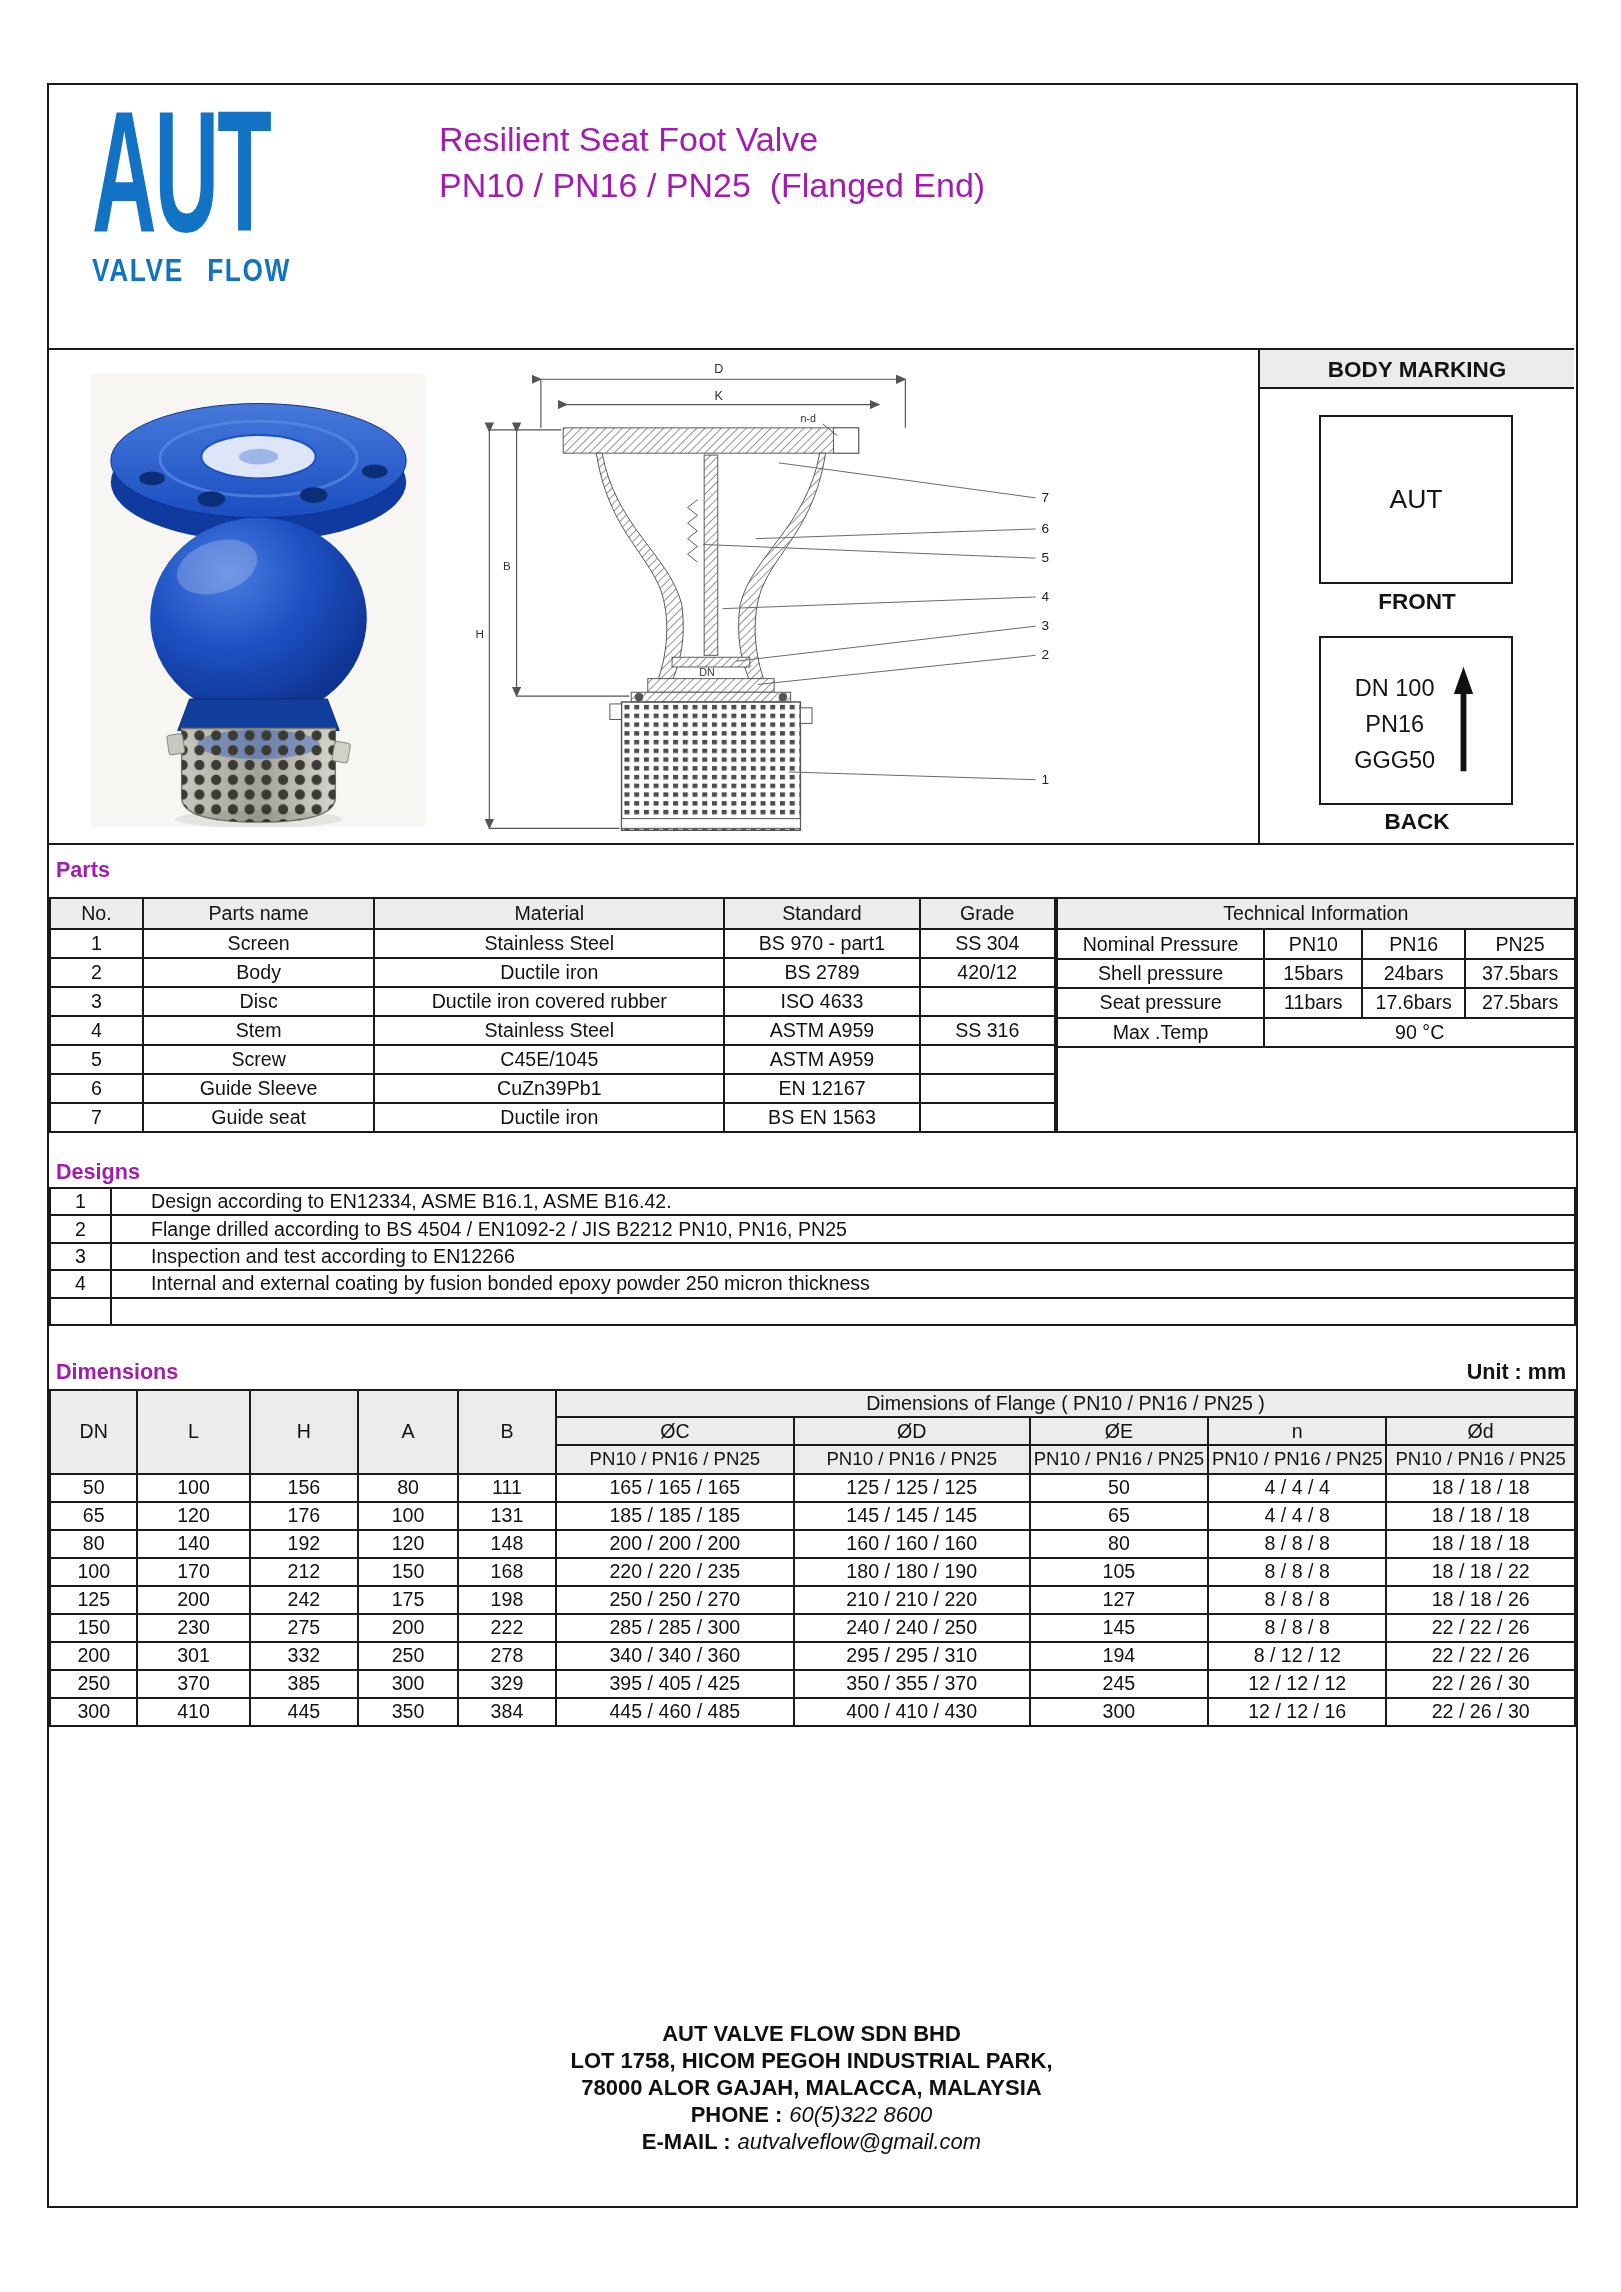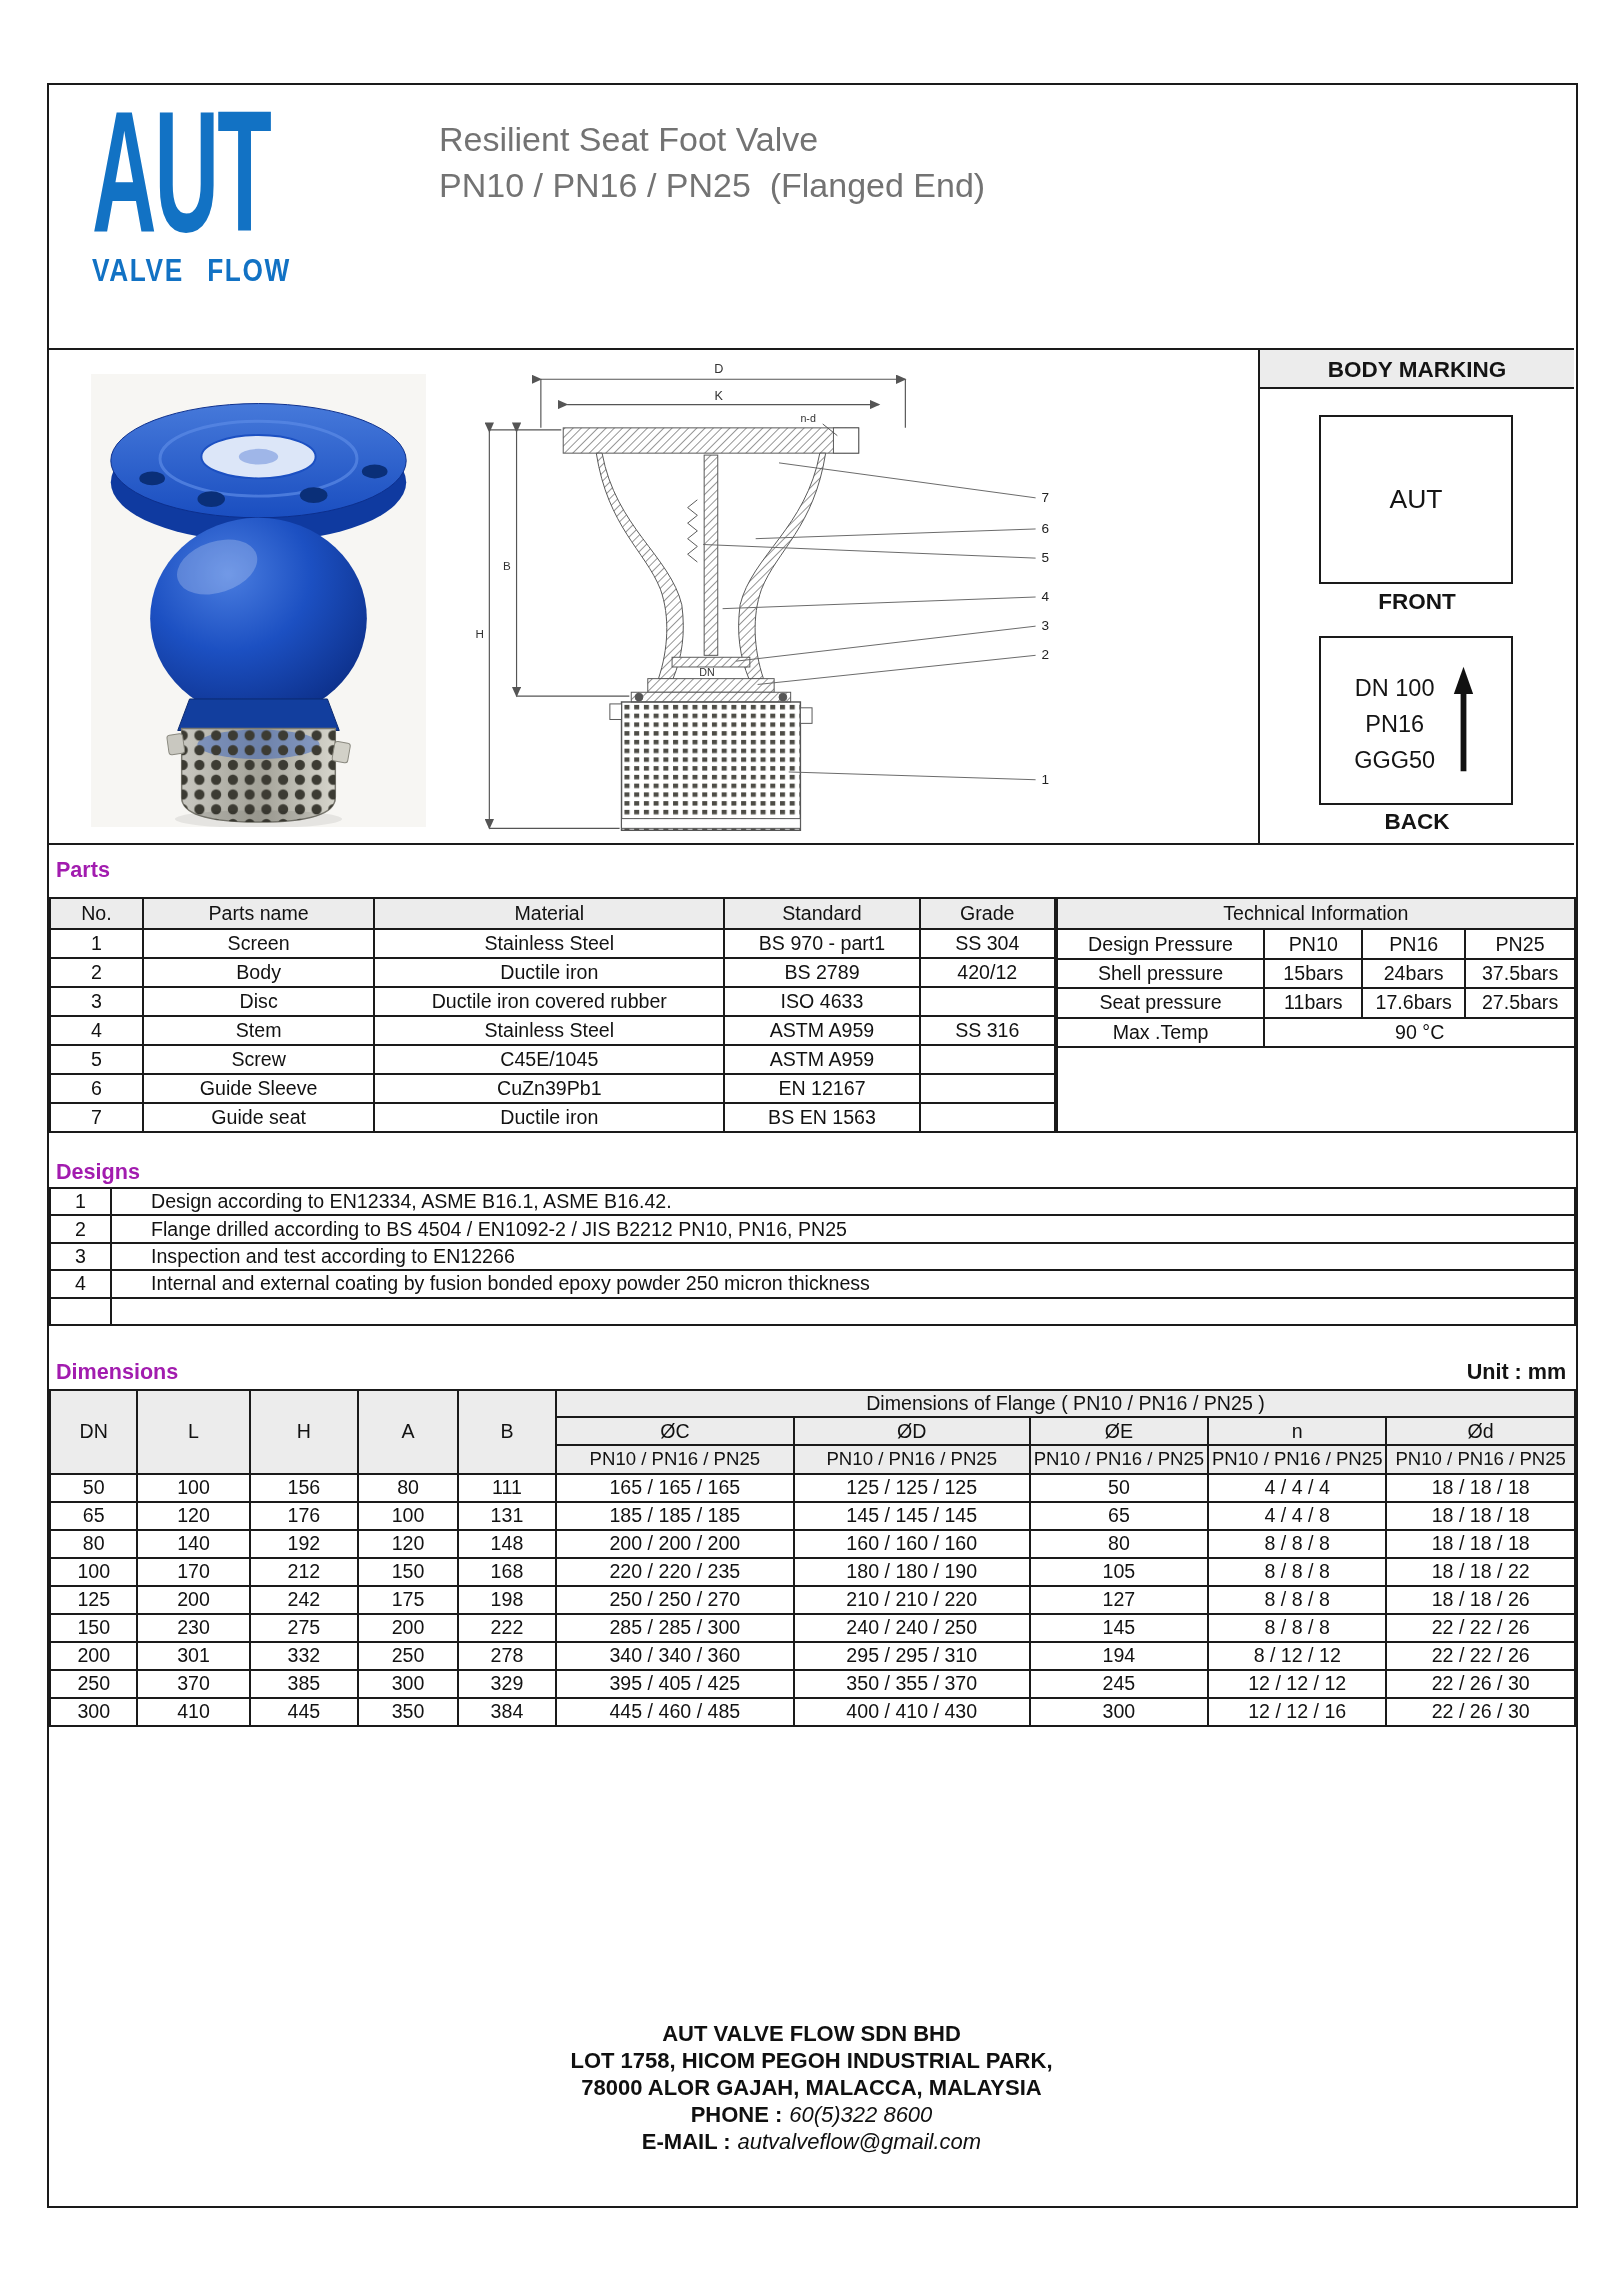--- a/index.html
+++ b/index.html
@@ -4,21 +4,21 @@
 <style>
   html,body { margin:0; padding:0; background:#ffffff; }
   body { width:1621px; height:2293px; position:relative; font-family:"Liberation Sans",sans-serif; color:#141414; }
   .frame { position:absolute; left:47px; top:83px; width:1531px; height:2125px; border:2.9px solid #1a1a1a; box-sizing:border-box; background:#fff; }
 
   
   .header { position:absolute; top:0; left:0; width:1525px; height:265px; border-bottom:2px solid #1a1a1a; box-sizing:border-box; }
   .logo { position:absolute; left:43px; top:11.8px; width:323px; }
   .logo-main { font-size:172px; line-height:149px; font-weight:700; color:#1272c4; letter-spacing:-3.9px; transform:scaleX(0.52); transform-origin:0 0; }
   .logo-sub { position:absolute; top:155px; left:0; font-size:32px; font-weight:700; color:#1272c4; letter-spacing:2px; word-spacing:17.6px; transform:scaleX(0.82); transform-origin:0 0; white-space:pre; }
-  .title { position:absolute; left:390px; top:31px; font-size:34px; line-height:46px; color:#737373; }
+  .title { position:absolute; left:390px; top:31px; font-size:34px; line-height:46px; color:#a21caf; }
   .title div { white-space:pre; }
 
   
   .media-row { position:absolute; top:265px; left:0; width:1525px; height:495px; border-bottom:2px solid #1a1a1a; box-sizing:border-box; }
   .photo { position:absolute; left:37px; top:23.5px; }
   .drawing { position:absolute; left:392px; top:3.9px; }
 
   
   .bm-col { position:absolute; right:0; top:0; width:316px; height:493px; border-left:2px solid #1a1a1a; box-sizing:border-box; }
   .bm-head { height:39px; background:#ececec; border-bottom:2px solid #1a1a1a; text-align:center; font-weight:700; font-size:22.5px; line-height:39px; box-sizing:border-box; }
@@ -294,21 +294,21 @@
           <col style="width:208px">
           <col style="width:98px">
           <col style="width:103px">
           <col style="width:110px">
         </colgroup>
       <tbody>
           <tr class="hdr">
         <th colspan="4">Technical Information</th>
       </tr>
       <tr>
-        <td>Design Pressure</td>
+        <td>Nominal Pressure</td>
         <td>PN10</td>
         <td>PN16</td>
         <td>PN25</td>
       </tr>
       <tr>
         <td>Shell pressure</td>
         <td>15bars</td>
         <td>24bars</td>
         <td>37.5bars</td>
       </tr>

